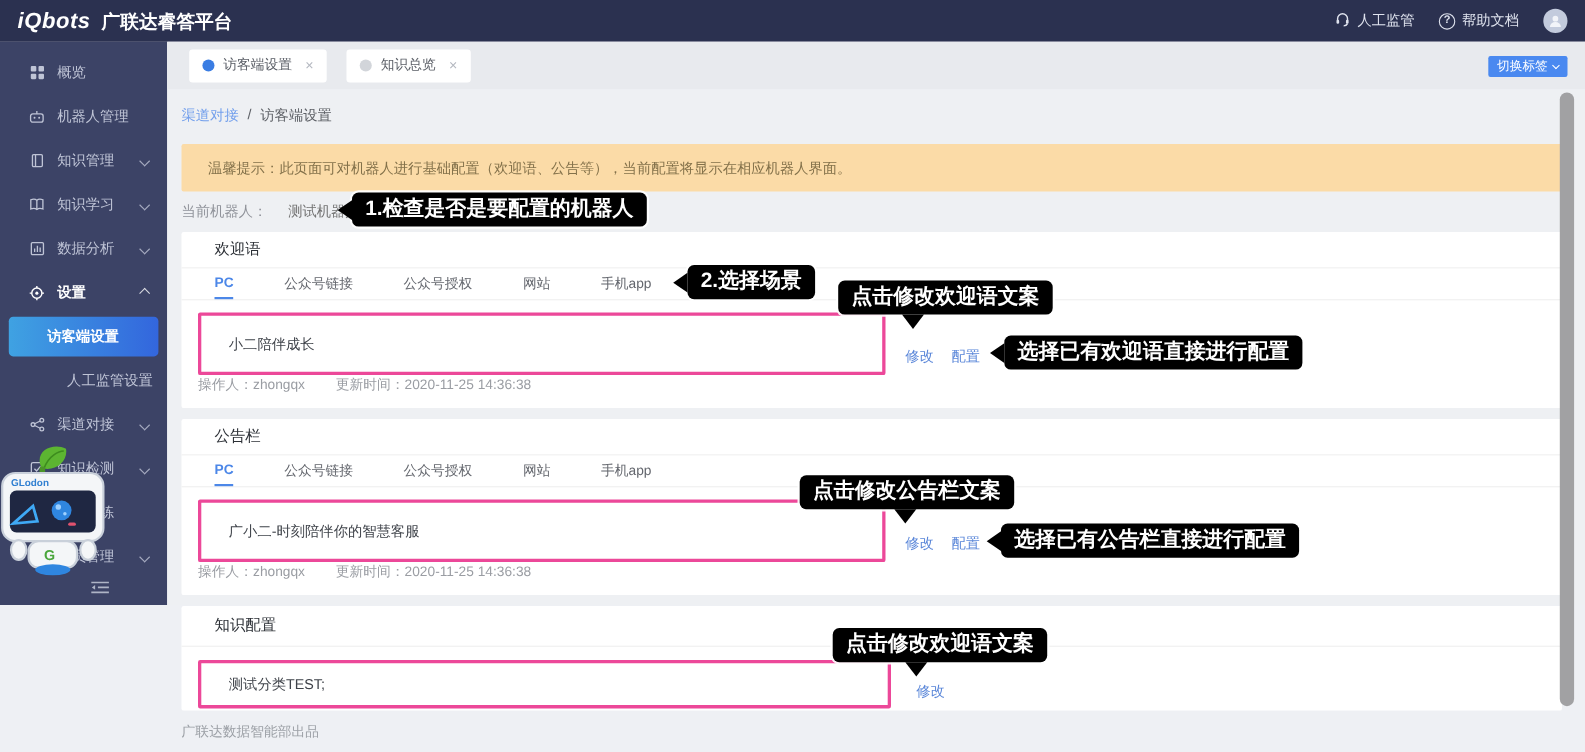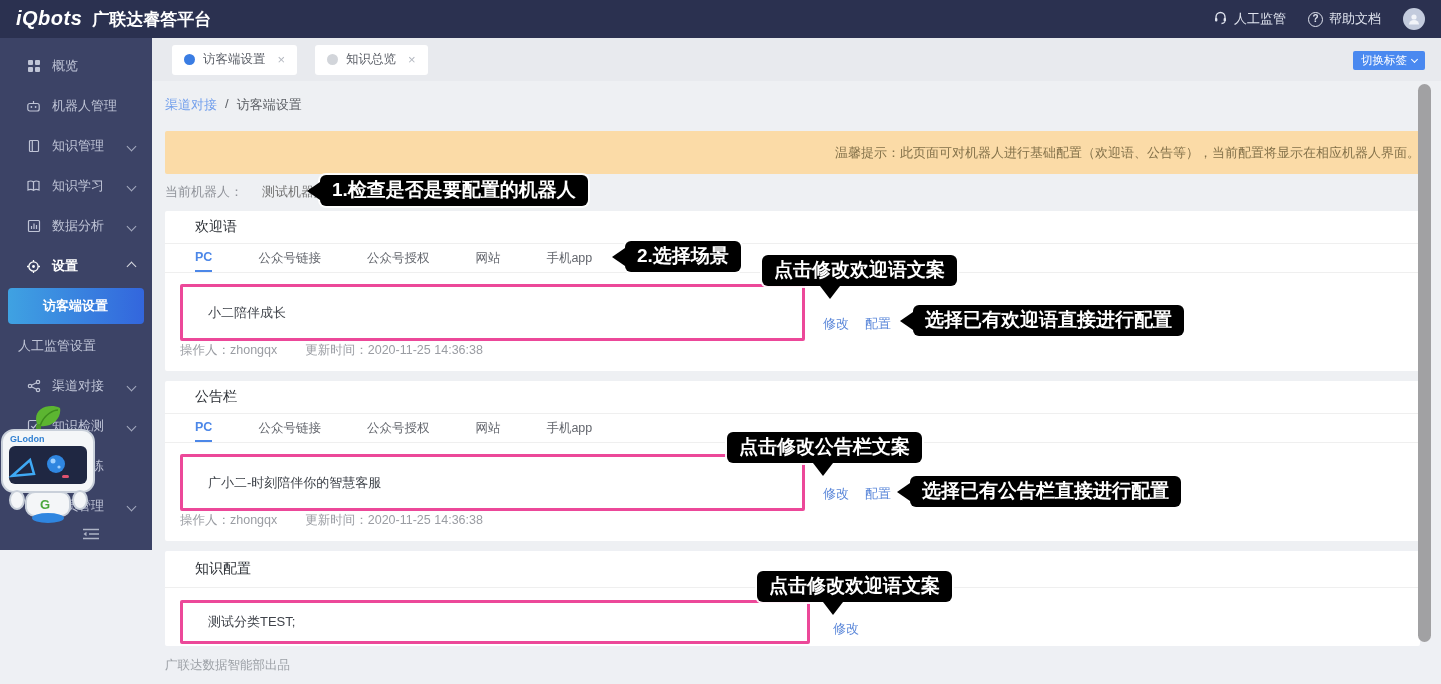--- a/index.html
+++ b/index.html
@@ -16,21 +16,21 @@
   .top-link{display:flex;align-items:center;gap:6px;cursor:pointer;}
   .qicon{width:15px;height:15px;border:1.2px solid #dfe3ee;border-radius:50%;font-size:10px;line-height:12.5px;text-align:center;display:inline-block;font-weight:bold;}
   .avatar{width:22px;height:22px;border-radius:50%;background:#c3cbdd;display:flex;align-items:center;justify-content:center;}
 
   
   .layout{display:flex;height:512px;}
   .sidebar{width:152px;background:#3c4366;position:relative;padding-top:8px;flex:none;}
   .menu-item{height:40px;display:flex;align-items:center;padding-left:26px;gap:11px;color:#bfc4d6;font-size:13px;position:relative;cursor:pointer;}
   .menu-item .micon{width:15px;height:15px;flex:none;display:flex;align-items:center;justify-content:center;}
   .menu-item.hl{color:#fff;font-weight:bold;}
-  .sub-item{height:40px;display:flex;align-items:center;padding-left:18px;color:#bfc4d6;font-size:13px;cursor:pointer;}
+  .sub-item{height:40px;display:flex;align-items:center;padding-left:61px;color:#bfc4d6;font-size:13px;cursor:pointer;}
   .sub-item.active{height:36px;margin:2px 8px;border-radius:4px;padding-left:35px;background:linear-gradient(90deg,#3fa2e2,#3366dd);color:#fff;font-weight:bold;}
   .chev{width:7px;height:7px;border-right:1.5px solid currentColor;border-bottom:1.5px solid currentColor;display:inline-block;}
   .chev.down{transform:rotate(45deg);}
   .chev.up{transform:rotate(-135deg);}
   .menu-item .chev{position:absolute;right:17px;opacity:.8;}
   .mascot{position:absolute;left:0;bottom:24px;width:118px;height:122px;}
   .fold{position:absolute;left:82px;bottom:8px;width:18px;height:16px;color:#aeb4c6;cursor:pointer;}
 
   
   .main{flex:1;position:relative;display:flex;flex-direction:column;background:#eef0f3;}
@@ -39,21 +39,21 @@
   .dot{width:11px;height:11px;border-radius:50%;flex:none;}
   .dot.blue{background:#3a7de3;}
   .dot.gray{background:#d2d5da;}
   .tclose{color:#b4b8c0;font-size:13px;margin-left:4px;cursor:pointer;}
   .switch-btn{position:absolute;top:13px;right:16px;height:19px;background:#4a89f0;color:#fff;font-size:11.5px;border-radius:2px;display:flex;align-items:center;gap:5px;padding:0 8px;cursor:pointer;}
   .switch-btn .chev{width:5px;height:5px;border-width:1.2px;margin-top:-2px;}
 
   .content{position:relative;flex:1;}
   .breadcrumb{position:absolute;top:15px;left:13px;font-size:13px;color:#5d6066;display:flex;gap:8px;}
   .bc-link{color:#74a0ec;cursor:pointer;}
-  .banner{position:absolute;top:50px;left:13px;width:1255px;height:43px;background:#fbdba7;border-radius:2px;display:flex;align-items:center;padding-left:24px;font-size:13px;color:#83714a;justify-content:flex-end;}
+  .banner{position:absolute;top:50px;left:13px;width:1255px;height:43px;background:#fbdba7;border-radius:2px;display:flex;align-items:center;padding-left:24px;font-size:13px;color:#83714a;}
   .robot-row{position:absolute;top:102px;left:13px;font-size:13px;color:#90939a;}
   .robot-row b{color:#737373;font-weight:normal;margin-left:19px;}
 
   .card{position:absolute;left:13px;width:1255px;background:#fff;border-radius:2px;}
   .card.welcome{top:130px;height:160px;}
   .card.board{top:300px;height:160px;}
   .card.knowledge{top:470px;height:95px;}
   .card-title{height:33px;display:flex;align-items:center;padding-left:30px;font-size:14px;color:#2c3036;border-bottom:1px solid #efefef;}
   .card.knowledge .card-title{height:37px;}
   .scene-tabs{height:29px;display:flex;align-items:stretch;padding-left:30px;gap:46px;font-size:12.5px;color:#63666d;border-bottom:1px solid #efefef;}

